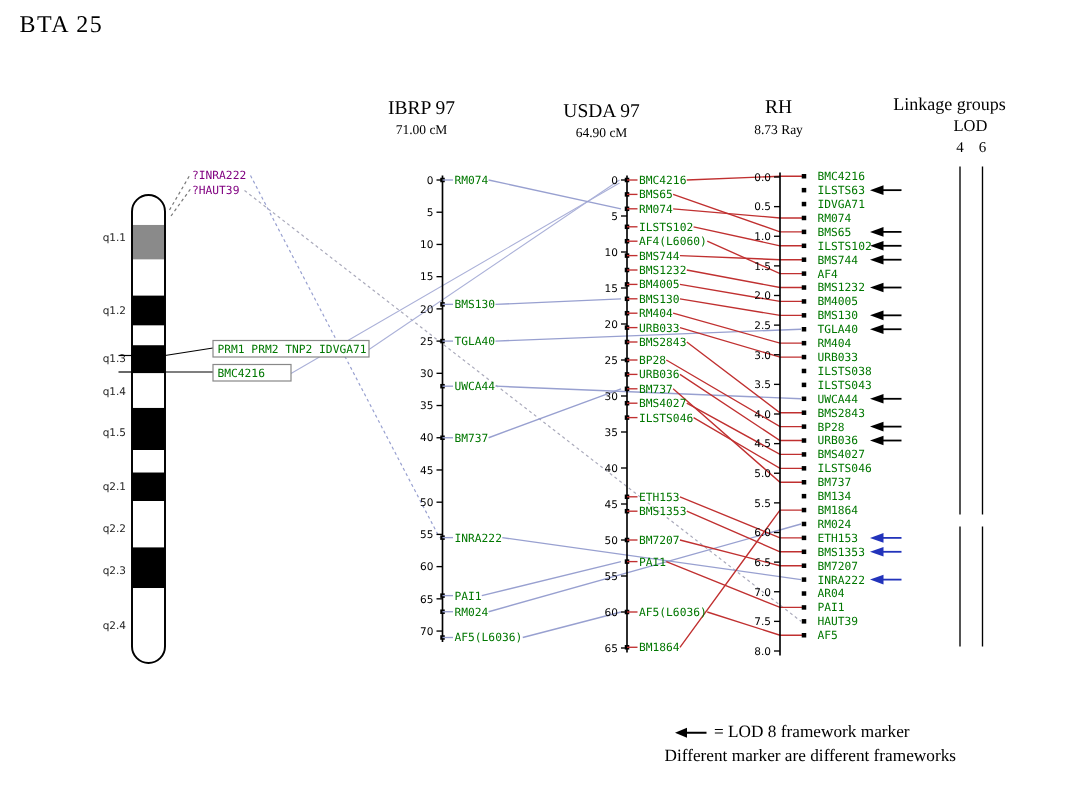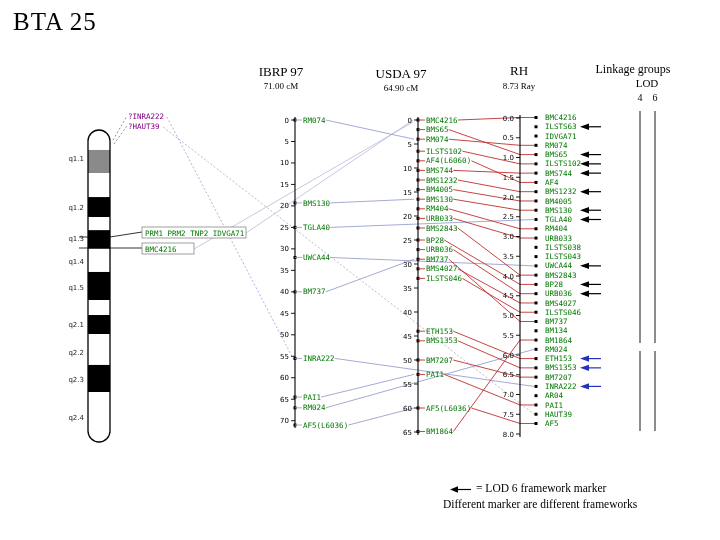--- a/index.html
+++ b/index.html
@@ -1,19 +1,19 @@
 <!DOCTYPE html>
 <html><head>
 <meta charset="utf-8">
 <style>
   html,body{margin:0;padding:0;background:#fff;}
   body{width:720px;height:540px;position:relative;overflow:hidden;
        font-family:"Liberation Serif",serif;}
   #stage{position:absolute;left:0;top:0;width:720px;height:540px;}
-  .title{position:absolute;left:13px;top:8px;font-size:25px;color:#000;
+  .title{position:absolute;left:13px;top:8px;font-size:16px;color:#000;
          letter-spacing:1px;text-align:center;}
   .legend{position:absolute;font-size:11.5px;color:#000;white-space:nowrap;}
   .legend svg{vertical-align:middle;margin-right:3px;}
   svg text{user-select:none;}
 </style>
 </head>
 <body>
 
 <div id="stage">
   <svg id="diagram" width="720" height="540" viewBox="0 0 720 540">
@@ -394,15 +394,15 @@
       <text x="145" y="251.5" font-size="7.5" fill="#007700" font-family="&quot;DejaVu Sans Mono&quot;,monospace">BMC4216</text>
     </svg>
 </div>
 
 <div class="title">BTA 25</div>
 
 <div class="legend" style="left:449px;top:482px">
   <svg width="24" height="9">
     <line x1="8" y1="4.5" x2="22" y2="4.5" stroke="#000" stroke-width="1.2"></line>
     <polygon points="1,4.5 9,1.2 9,7.8" fill="#000"></polygon>
-  </svg><span>= LOD 6 framework marker</span>
+  </svg><span>= LOD 8 framework marker</span>
 </div>
 <div class="legend" style="left:443px;top:498px">Different marker are different frameworks</div>
 
 </body></html>

